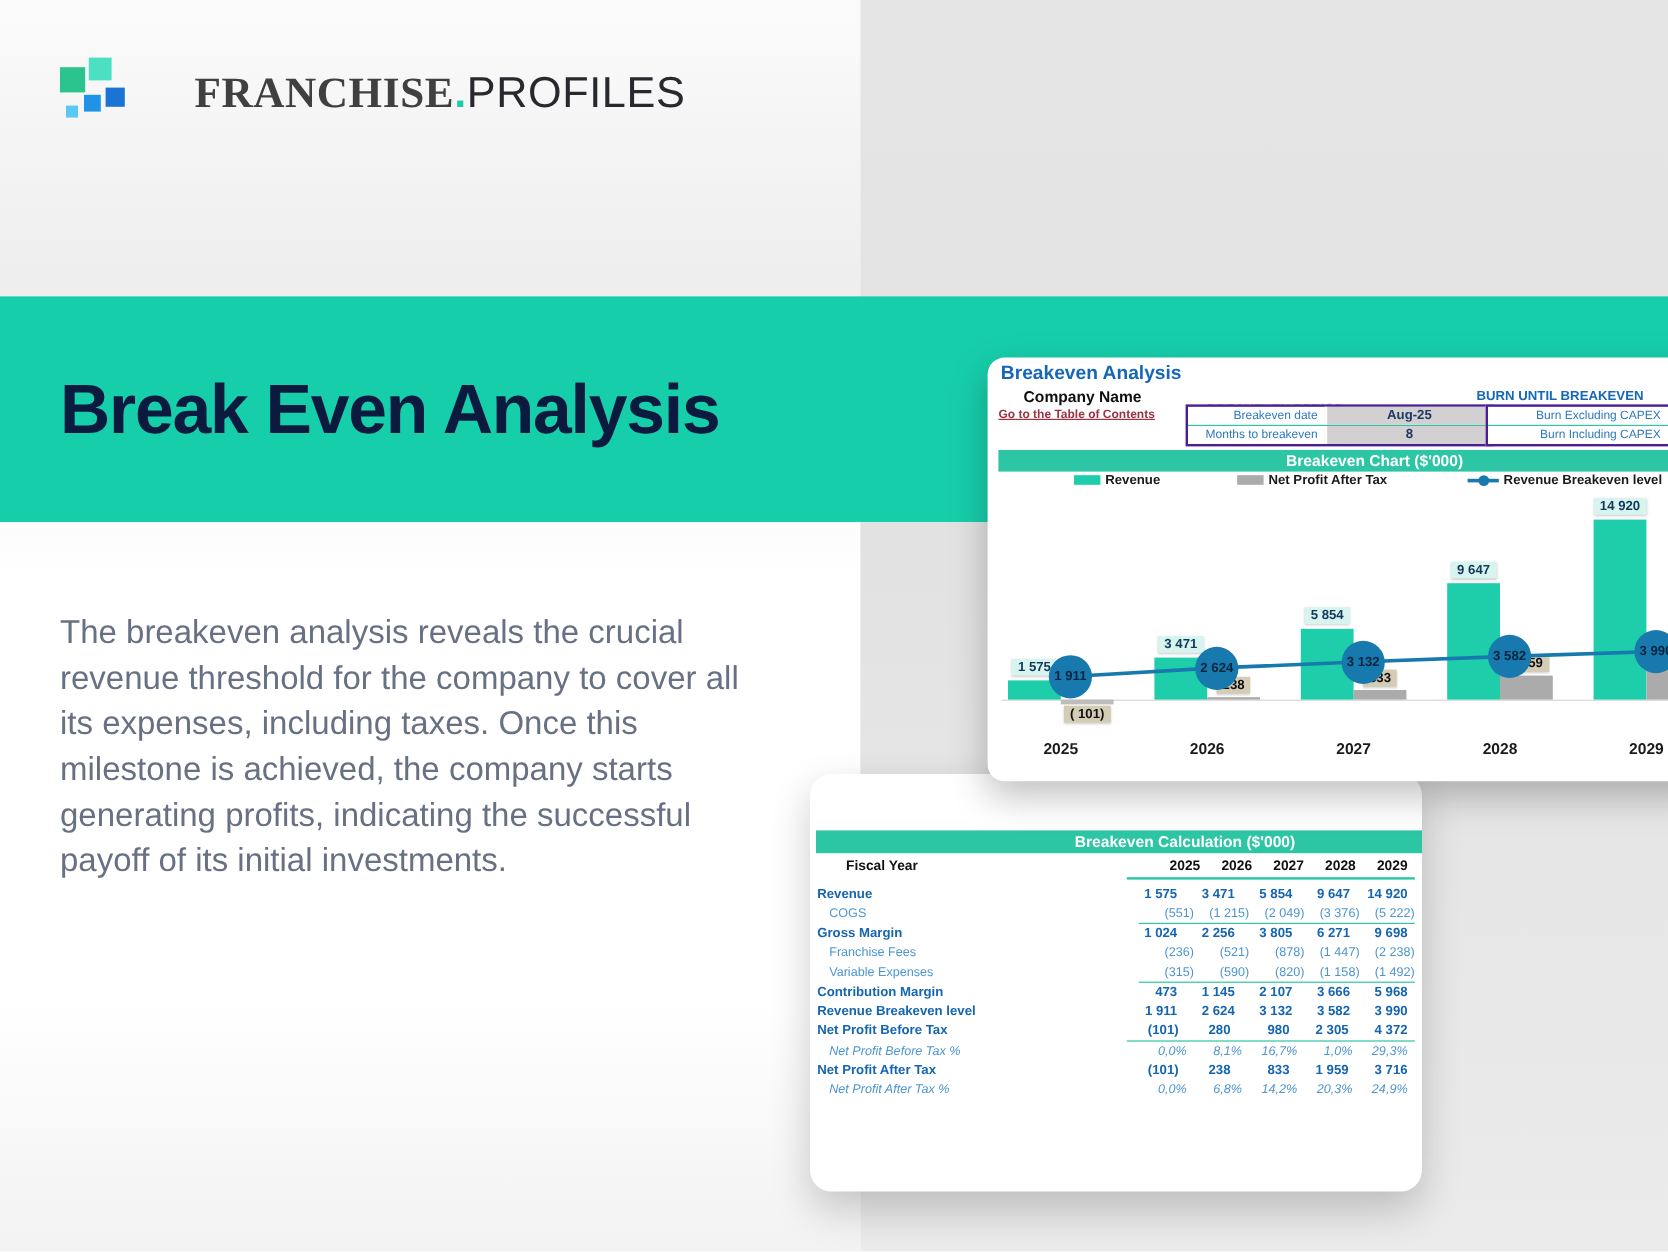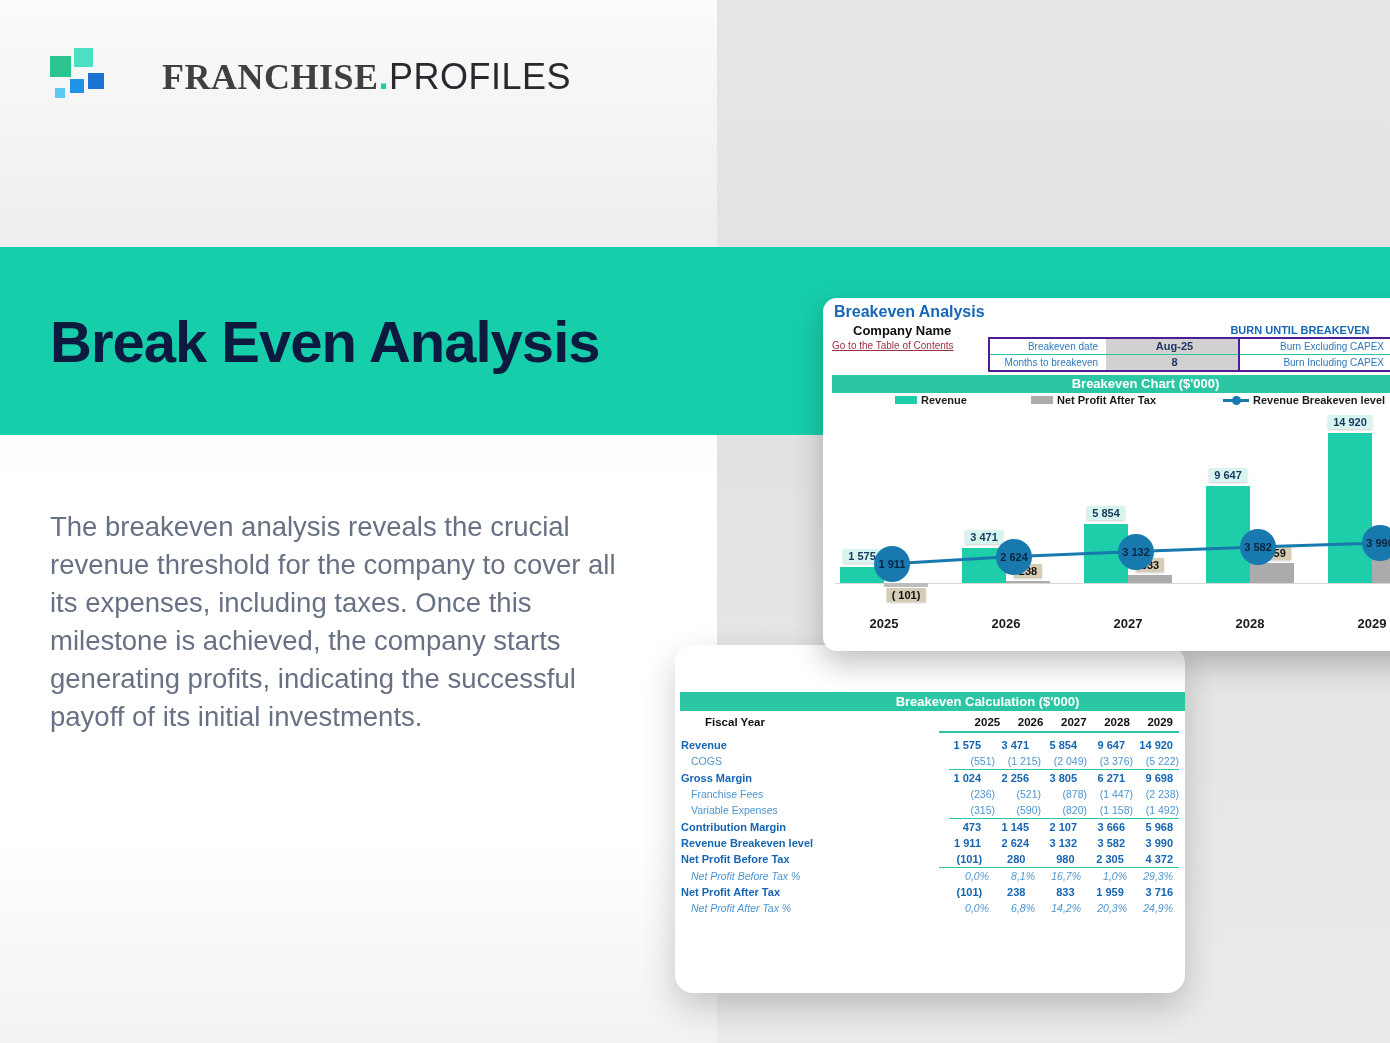--- a/index.html
+++ b/index.html
@@ -34,21 +34,21 @@
     font-size:27.5px;line-height:1.38;color:#687184;}
   
   .card{position:absolute;background:#ffffff;overflow:hidden;}
   .chart-card{left:823px;top:298px;width:640px;height:353px;border-radius:14px;
     box-shadow:0 12px 30px rgba(0,0,0,.25);z-index:5;}
   .table-card{left:675px;top:645px;width:510px;height:348px;border-radius:18px;
     box-shadow:0 14px 34px rgba(0,0,0,.2);z-index:4;}
   
   .wb-title{position:absolute;left:11px;top:5px;font-size:16px;font-weight:bold;color:#1667B8;}
   .wb-company{position:absolute;left:11px;top:25px;font-size:13px;font-weight:bold;color:#0f0f0f;margin-left:19px;}
-  .wb-toc{position:absolute;left:9px;top:42px;font-size:10px;font-weight:normal;color:#9C3142;text-decoration:underline;cursor:pointer;}
+  .wb-toc{position:absolute;left:9px;top:42px;font-size:10px;font-weight:bold;color:#9C3142;text-decoration:underline;cursor:pointer;}
   .bp-header{position:absolute;left:165px;top:37px;width:150px;text-align:center;font-size:11px;font-weight:bold;color:#1667B8;white-space:nowrap;}
   .burn-header{position:absolute;left:382px;top:26px;width:190px;text-align:center;font-size:11px;font-weight:bold;color:#1667B8;white-space:nowrap;}
   .mini-box{position:absolute;top:39px;border:2px solid #4c1d95;background:#fff;}
   .bp-box{left:165px;width:253px;}
   .burn-box{left:415px;width:320px;}
   .mini-row{display:flex;height:15px;align-items:center;}
   .mini-row + .mini-row{border-top:1px solid #2CC6A4;}
   .mini-label{flex:0 0 108px;text-align:right;padding-right:6px;font-size:10px;color:#2E79BE;}
   .burn-box .mini-label{flex:0 0 144px;}
   .mini-value{flex:1;text-align:center;font-size:11px;font-weight:bold;color:#1F3864;

